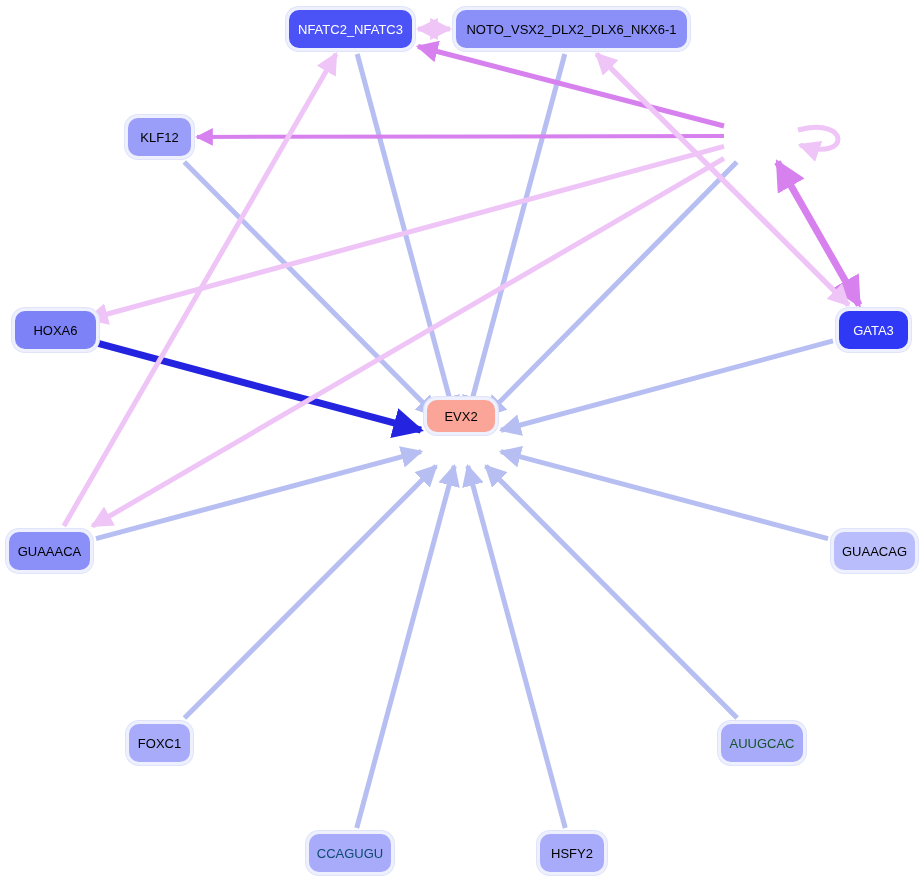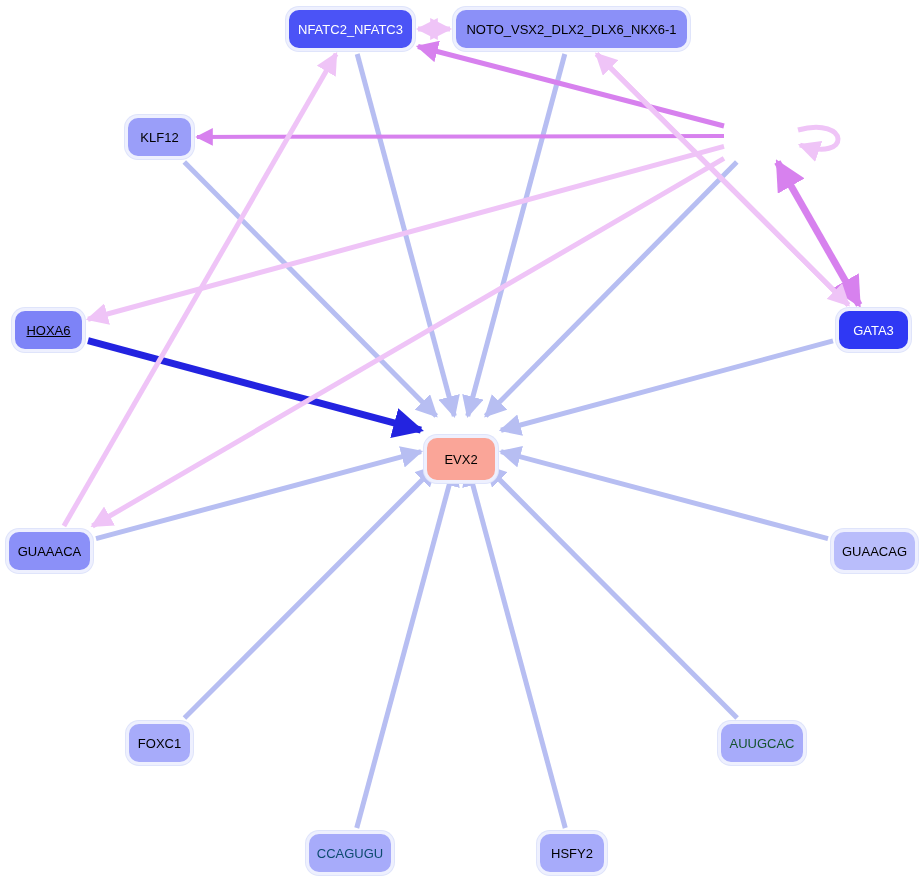--- a/index.html
+++ b/index.html
@@ -111,27 +111,27 @@
   <div id="node-layer">
       <div class="node" style="left: 286px; top: 7px; width: 129px; height: 44px; background: rgb(75, 83, 246); color: rgb(255, 255, 255); border-color: rgb(238, 240, 254);">
         <span class="node-label">NFATC2_NFATC3</span>
       </div>
       <div class="node" style="left: 453px; top: 7px; width: 237px; height: 44px; background: rgb(139, 144, 248); color: rgb(0, 0, 0); border-color: rgb(238, 240, 254);">
         <span class="node-label">NOTO_VSX2_DLX2_DLX6_NKX6-1</span>
       </div>
       <div class="node" style="left: 125px; top: 115px; width: 69px; height: 44px; background: rgb(154, 158, 249); color: rgb(0, 0, 0); border-color: rgb(238, 240, 254);">
         <span class="node-label">KLF12</span>
       </div>
-      <div class="node" style="left: 12px; top: 308px; width: 73px; height: 44px; background: rgb(125, 131, 247); color: rgb(0, 0, 0); border-color: rgb(238, 240, 254); text-decoration: underline;">
+      <div class="node" style="left: 12px; top: 308px; width: 87px; height: 44px; background: rgb(125, 131, 247); color: rgb(0, 0, 0); border-color: rgb(238, 240, 254);">
         <span class="node-label">HOXA6</span>
       </div>
       <div class="node" style="left: 836px; top: 308px; width: 75px; height: 44px; background: rgb(47, 56, 244); color: rgb(255, 255, 255); border-color: rgb(238, 240, 254);">
         <span class="node-label">GATA3</span>
       </div>
-      <div class="node" style="left: 424px; top: 435px; width: 74px; height: 48px; background: rgb(250, 165, 152); color: rgb(0, 0, 0); border-color: rgb(238, 240, 254);">
+      <div class="node" style="left: 424px; top: 397px; width: 74px; height: 38px; background: rgb(250, 165, 152); color: rgb(0, 0, 0); border-color: rgb(238, 240, 254);">
         <span class="node-label">EVX2</span>
       </div>
       <div class="node" style="left: 6px; top: 529px; width: 87px; height: 44px; background: rgb(139, 144, 248); color: rgb(0, 0, 0); border-color: rgb(238, 240, 254);">
         <span class="node-label">GUAAACA</span>
       </div>
       <div class="node" style="left: 831px; top: 529px; width: 87px; height: 44px; background: rgb(185, 189, 251); color: rgb(0, 0, 0); border-color: rgb(238, 240, 254);">
         <span class="node-label">GUAACAG</span>
       </div>
       <div class="node" style="left: 126px; top: 721px; width: 67px; height: 44px; background: rgb(167, 171, 250); color: rgb(0, 0, 0); border-color: rgb(238, 240, 254);">
         <span class="node-label">FOXC1</span>

